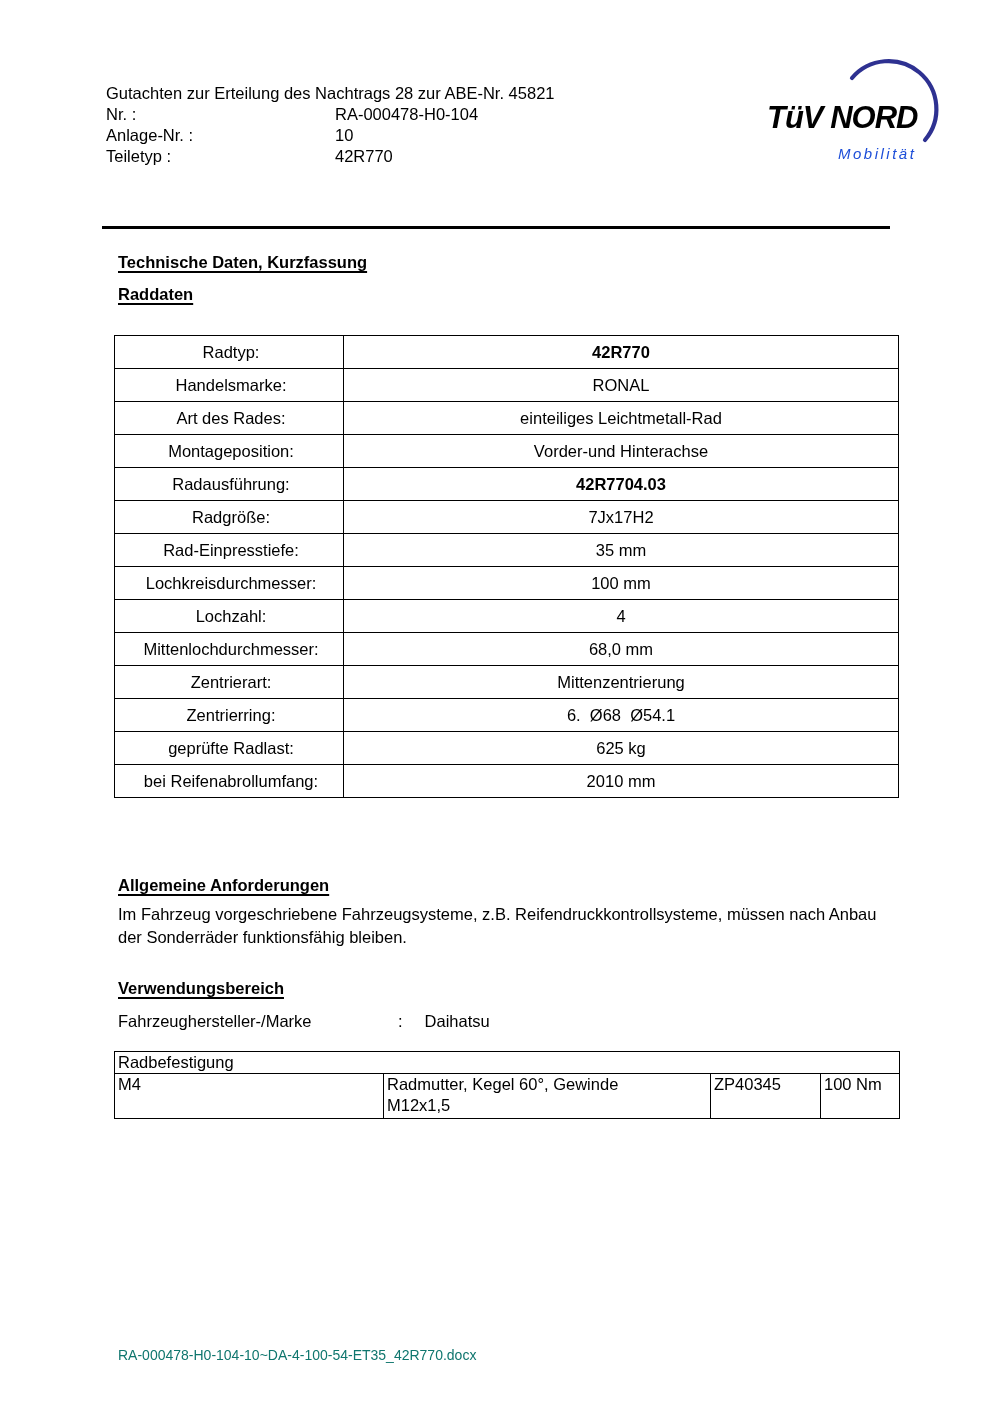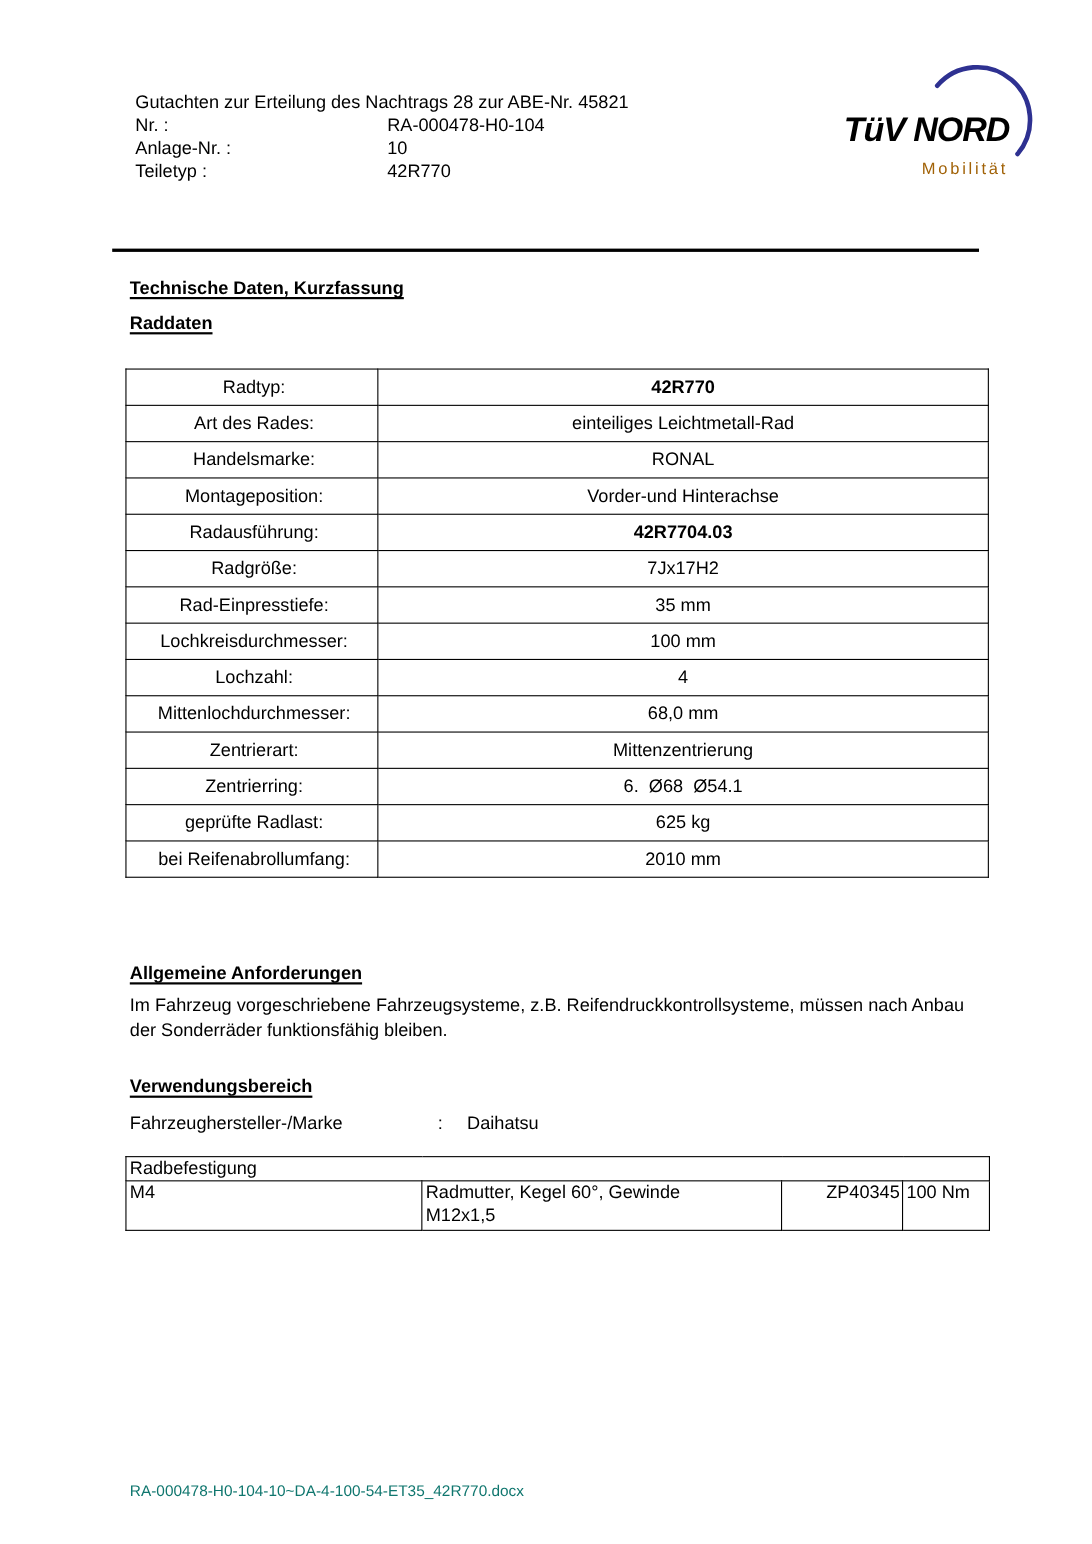--- a/index.html
+++ b/index.html
@@ -7,38 +7,38 @@
     position:relative;
     width:993px; height:1404px;
     background:#ffffff;
     font-family:"Liberation Sans", sans-serif;
     color:#000;
     overflow:hidden;
     margin:0 auto;
   }
 
   
-  .header-block { position:absolute; left:123px; top:83px; font-size:16.5px; line-height:21px; }
+  .header-block { position:absolute; left:106px; top:83px; font-size:16.5px; line-height:21px; }
   .header-title { white-space:nowrap; }
   .header-field { display:flex; }
   .hf-label { width:229px; flex:0 0 229px; }
   .hf-value { white-space:nowrap; }
 
   
   .logo { position:absolute; left:755px; top:50px; width:210px; height:125px; }
   .logo-arc { position:absolute; left:85px; top:5px; }
   .logo-brand {
     position:absolute; left:12px; top:50px;
     font-size:31px; font-weight:bold; font-style:italic;
     letter-spacing:-1px; white-space:nowrap;
   }
   .logo-sub {
     position:absolute; left:83px; top:95px;
-    font-size:15px; letter-spacing:2.5px;
-    color:#a16207; white-space:nowrap;text-align:right;
+    font-size:15px; font-style:italic; letter-spacing:2.5px;
+    color:#1d4ed8; white-space:nowrap;text-align:right;
   }
 
   
   .rule { position:absolute; left:102px; top:226px; width:788px; height:3px; background:#000; }
 
   
   .h-underline {
     position:absolute; left:118px;
     font-size:16.5px; font-weight:bold;
     text-decoration:underline; text-decoration-thickness:1.6px; text-underline-offset:3px;
@@ -79,21 +79,21 @@
     table-layout:fixed;
   }
   .befestigung-table th, .befestigung-table td {
     border:1.6px solid #000; padding:0 2px 0 3px;
     font-weight:normal; text-align:left; vertical-align:top;
     white-space:pre-line; line-height:21px;
   }
   .befestigung-table tr.bt-title td { height:20px; }
   .befestigung-table tr.bt-head  th { height:38px; }
   .befestigung-table tr.bt-data  td { height:44px; }
-  .befestigung-table .center { text-align:right; }
+  .befestigung-table .center { text-align:left; }
 
   
   .footer {
     position:absolute; left:118px; top:1347px;
     font-size:14px; color:#0f766e; white-space:nowrap;
   }
 </style>
 </head>
 <body>
 
@@ -128,26 +128,26 @@
   <div class="h-underline tech-heading">Technische Daten, Kurzfassung</div>
   <div class="h-underline raddaten-heading">Raddaten</div>
 
   <table class="raddaten-table">
     <tbody>
       <tr>
         <td class="label-cell">Radtyp:</td>
         <td class="value-cell bold">42R770</td>
       </tr>
       <tr>
+        <td class="label-cell">Handelsmarke:</td>
+        <td class="value-cell">RONAL</td>
+      </tr>
+      <tr>
         <td class="label-cell">Art des Rades:</td>
         <td class="value-cell">einteiliges Leichtmetall-Rad</td>
-      </tr>
-      <tr>
-        <td class="label-cell">Handelsmarke:</td>
-        <td class="value-cell">RONAL</td>
       </tr>
       <tr>
         <td class="label-cell">Montageposition:</td>
         <td class="value-cell">Vorder-und Hinterachse</td>
       </tr>
       <tr>
         <td class="label-cell">Radausführung:</td>
         <td class="value-cell bold">42R7704.03</td>
       </tr>
       <tr>

